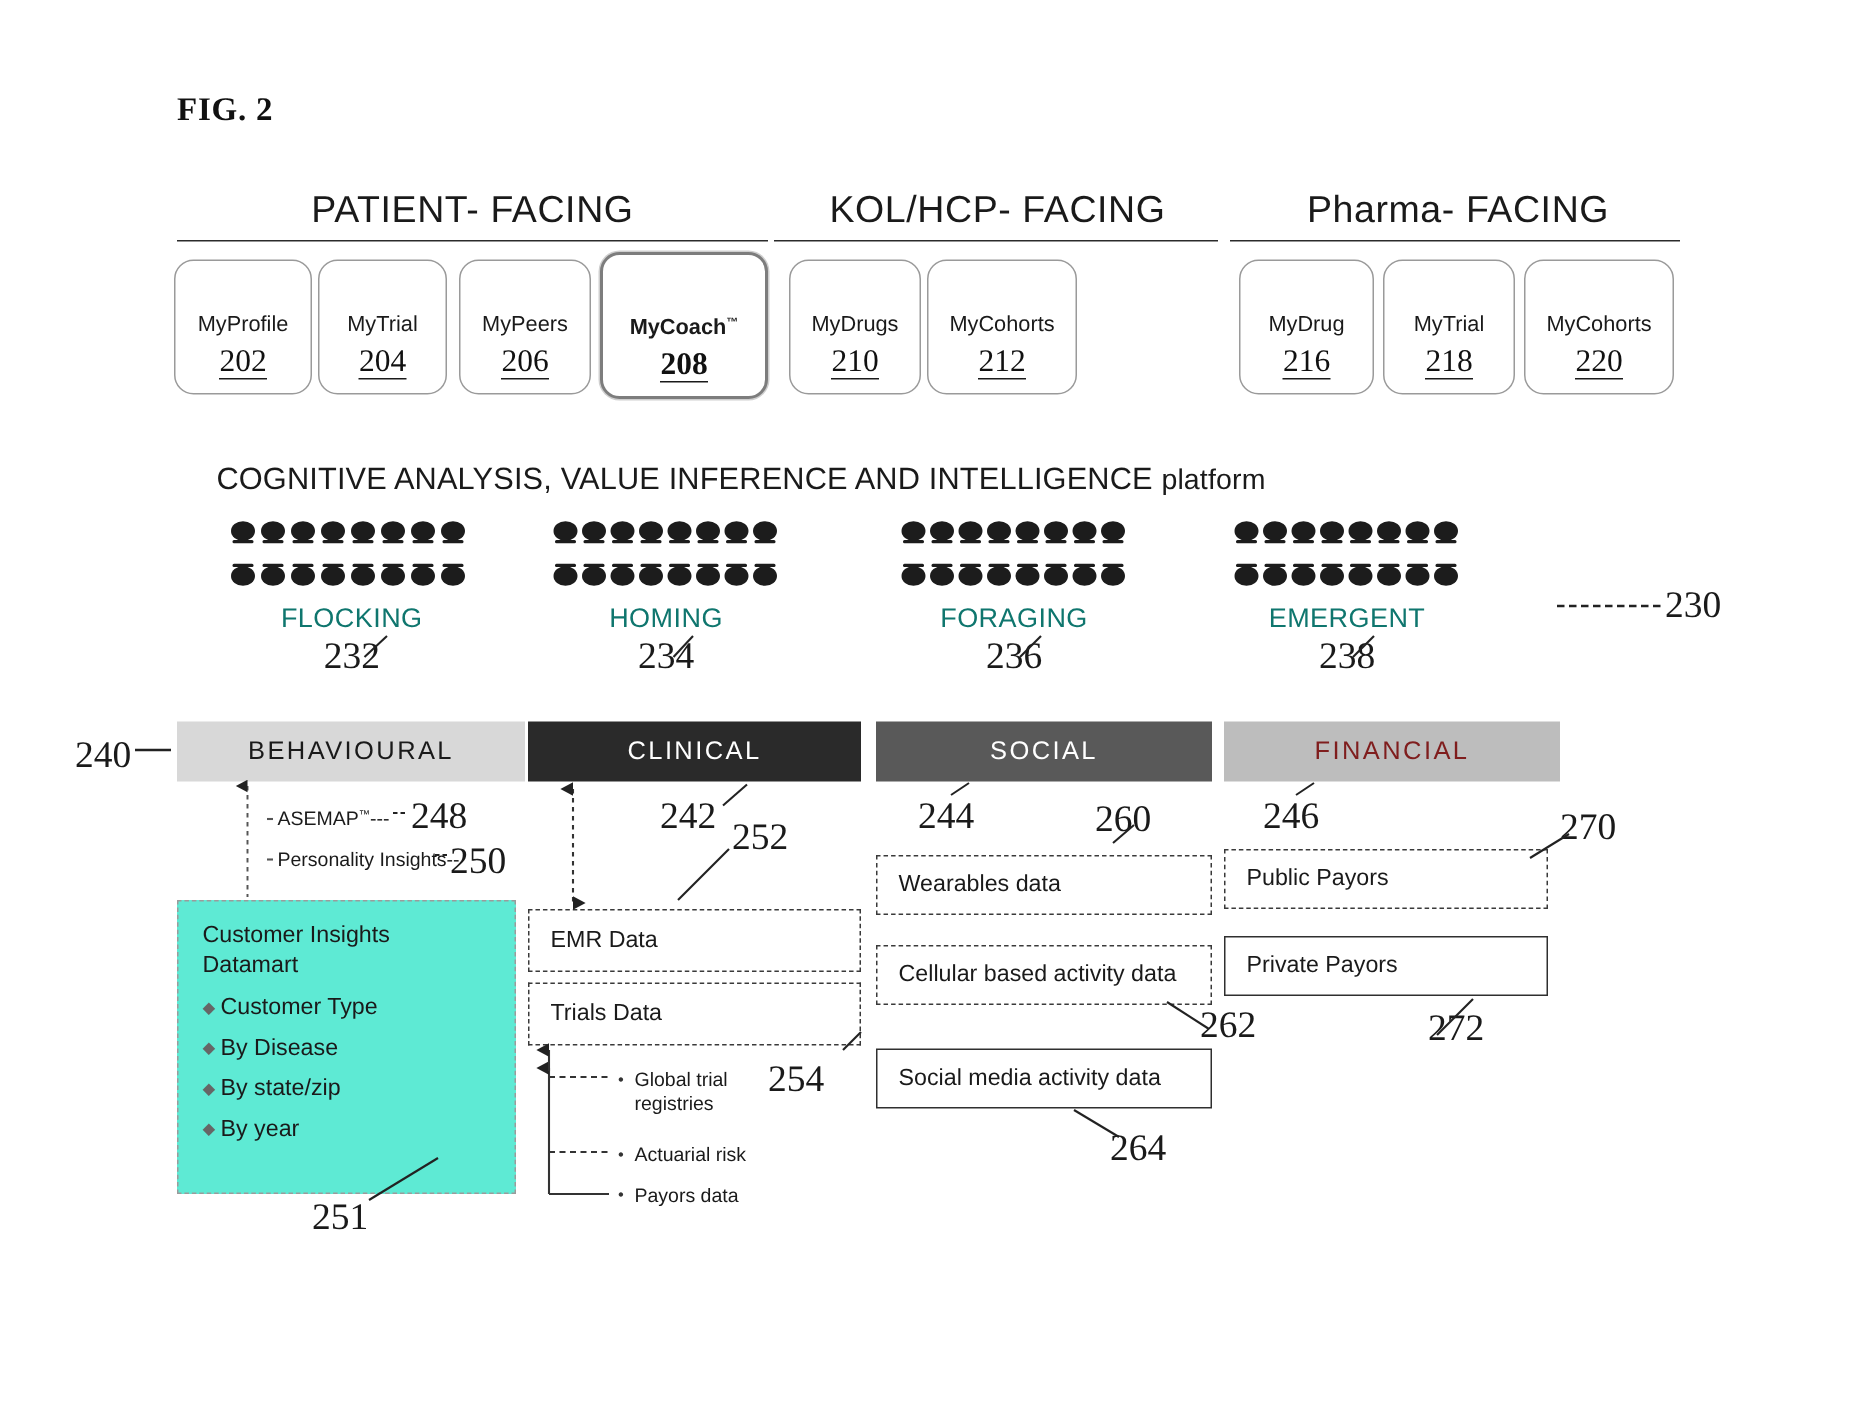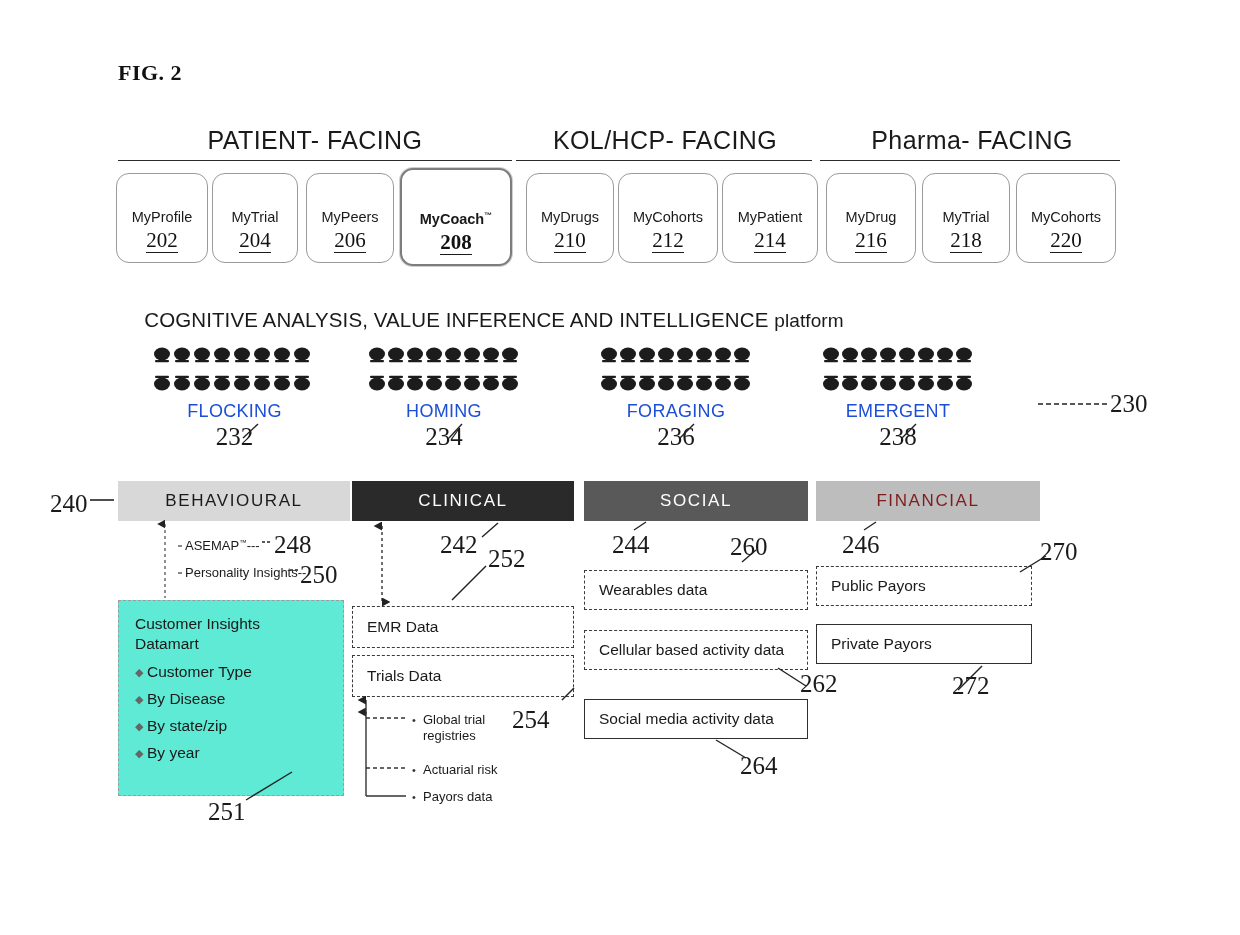--- a/index.html
+++ b/index.html
@@ -52,21 +52,21 @@
     line-height:1.05;padding-bottom:1px;
   }
 
   
   .platform-line{
     left:0;top:308px;width:988px;text-align:center;
     font-size:20.5px;color:#1a1a1a;letter-spacing:.1px;white-space:nowrap;
   }
   .platform-line .small{font-size:19px;}
   .cluster-label{
-    text-align:center;font-size:18px;color:#1d4ed8;white-space:nowrap;
+    text-align:center;font-size:18px;color:#0f766e;white-space:nowrap;
     margin-top:4px;letter-spacing:.3px;
   }
   .cluster-num{
     text-align:center;font-family:"Liberation Serif", serif;
     font-size:25px;color:#1a1a1a;margin-top:1px;
   }
 
   
   .band{
     display:flex;align-items:center;justify-content:center;
@@ -151,24 +151,20 @@
     <div class="app-num">208</div>
   </div>
 
   <div class="abs app-box" style="left:526px;top:173px;width:88px;height:90px;">
     <div class="app-name"><span>MyDrugs</span><sup></sup></div>
     <div class="app-num">210</div>
   </div>
   <div class="abs app-box" style="left:618px;top:173px;width:100px;height:90px;">
     <div class="app-name"><span>MyCohorts</span><sup></sup></div>
     <div class="app-num">212</div>
-  </div>
-  <div class="abs app-box" style="left:722px;top:173px;width:96px;height:90px;">
-    <div class="app-name"><span>MyPatient</span><sup></sup></div>
-    <div class="app-num">214</div>
   </div>
 
   <div class="abs app-box" style="left:826px;top:173px;width:90px;height:90px;">
     <div class="app-name"><span>MyDrug</span><sup></sup></div>
     <div class="app-num">216</div>
   </div>
   <div class="abs app-box" style="left:922px;top:173px;width:88px;height:90px;">
     <div class="app-name"><span>MyTrial</span><sup></sup></div>
     <div class="app-num">218</div>
   </div>

